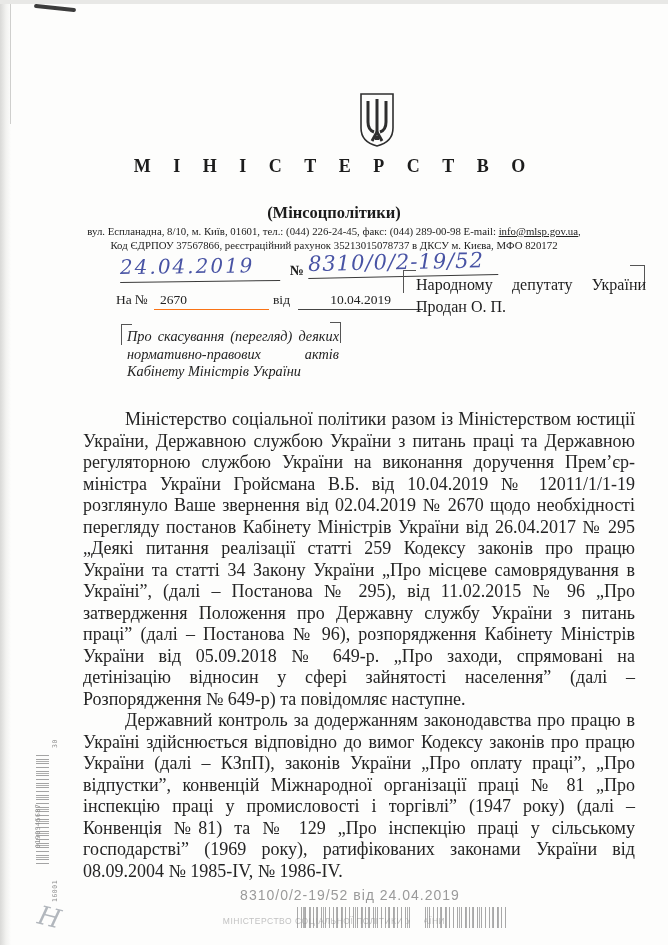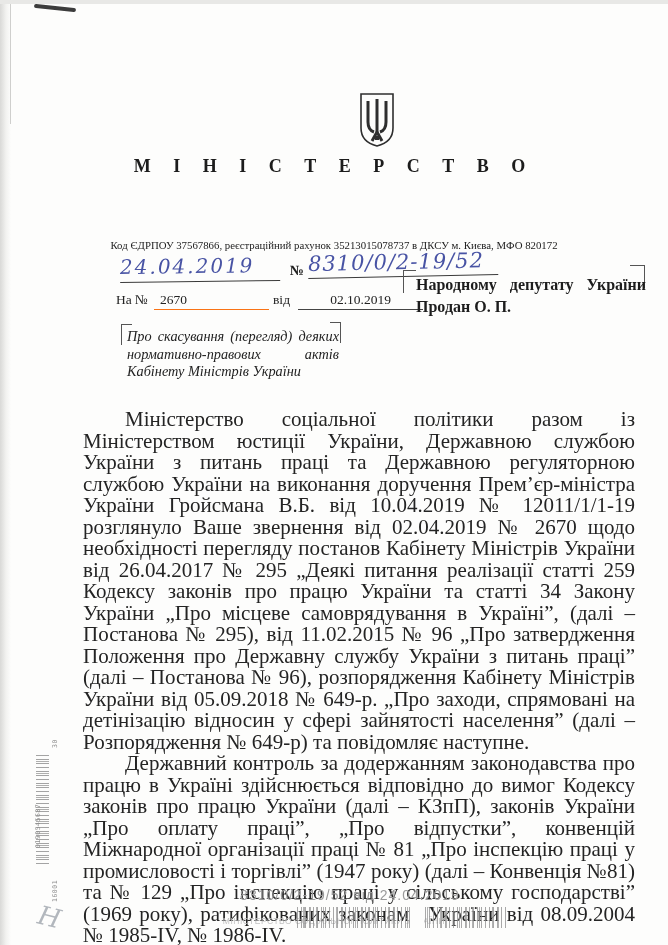--- a/index.html
+++ b/index.html
@@ -46,39 +46,39 @@
     padding-bottom:2px;transform:rotate(-1.2deg);}
 
   .na-row{position:absolute;left:116px;top:288px;font-size:13.5px;color:#222;}
   .na-label{margin-right:6px;}
   .na-number{display:inline-block;min-width:105px;border-bottom:1px solid #f97316;padding:0 4px 1px 6px;}
   .na-vid{margin:0 8px 0 4px;}
   .na-date{display:inline-block;min-width:125px;text-align:center;border-bottom:1px solid #444;padding-bottom:1px;}
 
   
   .addressee{position:absolute;left:416px;top:270px;width:230px;
-    font-weight:bold;font-size:16px;line-height:22px;color:#1d1d1d;text-align:justify;}
+    font-weight:normal;font-size:16px;line-height:22px;color:#1d1d1d;text-align:justify;}
   .addr-l1{text-align:justify;text-align-last:justify;}
   .corner{position:absolute;}
   .corner.tl{border-left:1.2px solid #555;border-top:1.2px solid #555;}
   .corner.tr{border-right:1.2px solid #555;border-top:1.2px solid #555;}
   .addr-corner-l{left:403px;top:266px;width:12px;height:22px;}
   .addr-corner-r{left:630px;top:261px;width:14px;height:22px;}
 
   
   .subject{position:absolute;left:127px;top:324px;width:212px;
     font-size:14.3px;line-height:17.5px;color:#222;text-align:justify;font-style:italic;}
   .subj-corner-l{left:121px;top:320px;width:10px;height:20px;}
   .subj-corner-r{left:330px;top:318px;width:10px;height:20px;}
 
   
   .salutation{position:absolute;left:0;top:382px;width:100%;text-align:center;
     font-weight:bold;font-size:16px;color:#1f1f1f;}
   .body-text{position:absolute;left:83px;top:405px;width:552px;
-    font-size:21px;line-height:21.5px;text-align:justify;color:#242424;}
+    font-size:18px;line-height:21.5px;text-align:justify;color:#242424;}
   .body-text p{margin:0;text-indent:42px;}
 
   
   .stamp1{position:absolute;left:0;top:912px;width:100%;text-align:center;
     font-family:"Liberation Sans",sans-serif;font-size:8.5px;color:#c2c2c2;letter-spacing:.5px;}
   .stamp2{position:absolute;left:0;top:883px;width:100%;text-align:center;
     font-family:"Liberation Sans",sans-serif;font-size:14px;color:#9a9a9a;letter-spacing:1px;padding-left:16px;}
   .bbarcode{position:absolute;left:297px;top:903px;width:210px;height:21px;opacity:.75;
     background:
       repeating-linear-gradient(90deg,#8c8c8c 0 1.5px,transparent 1.5px 4px),
@@ -115,29 +115,31 @@
         <path d="M19 7 V40"></path>
         <path d="M10 9 V30 q0 8 6 10"></path>
         <path d="M28 9 V30 q0 8 -6 10"></path>
         <path d="M19 40 l-5 9 M19 40 l5 9"></path>
       </g>
       <path d="M17 44 h4 v4 h-4 z" fill="#2e2e2e"></path>
     </svg>
   </div>
 
   <div class="title1">М І Н І С Т Е Р С Т В О</div>
+  <div class="title3">(Мінсоцполітики)</div>
 
+  <div class="contact c1"><span>вул. Еспланадна, 8/10, м. Київ, 01601, тел.: (044) 226-24-45,  факс: (044) 289-00-98 E-mail: </span><span class="email">info@mlsp.gov.ua</span><span>,</span></div>
   <div class="contact c2">Код ЄДРПОУ 37567866, реєстраційний рахунок 35213015078737 в ДКСУ м. Києва, МФО 820172</div>
 
   <div class="ref-date hand">24.04.2019</div>
   <div class="ref-no-sym">№</div>
   <div class="ref-number hand">8310/0/2-19/52</div>
 
   <div class="na-row">
-    <span class="na-label">На №</span><span class="na-number">2670</span><span class="na-vid">від</span><span class="na-date">02.10.2019</span>
+    <span class="na-label">На №</span><span class="na-number">2670</span><span class="na-vid">від</span><span class="na-date">10.04.2019</span>
   </div>
 
   <div class="corner tl addr-corner-l"></div>
   <div class="corner tr addr-corner-r"></div>
   <div class="addressee">
     <div class="addr-l1">Народному депутату України</div>
     <div>Продан О. П.</div>
   </div>
 
   <div class="corner tl subj-corner-l"></div>

